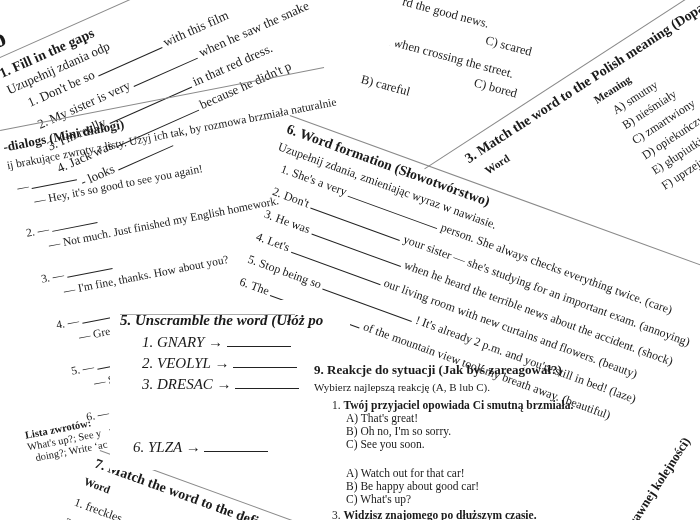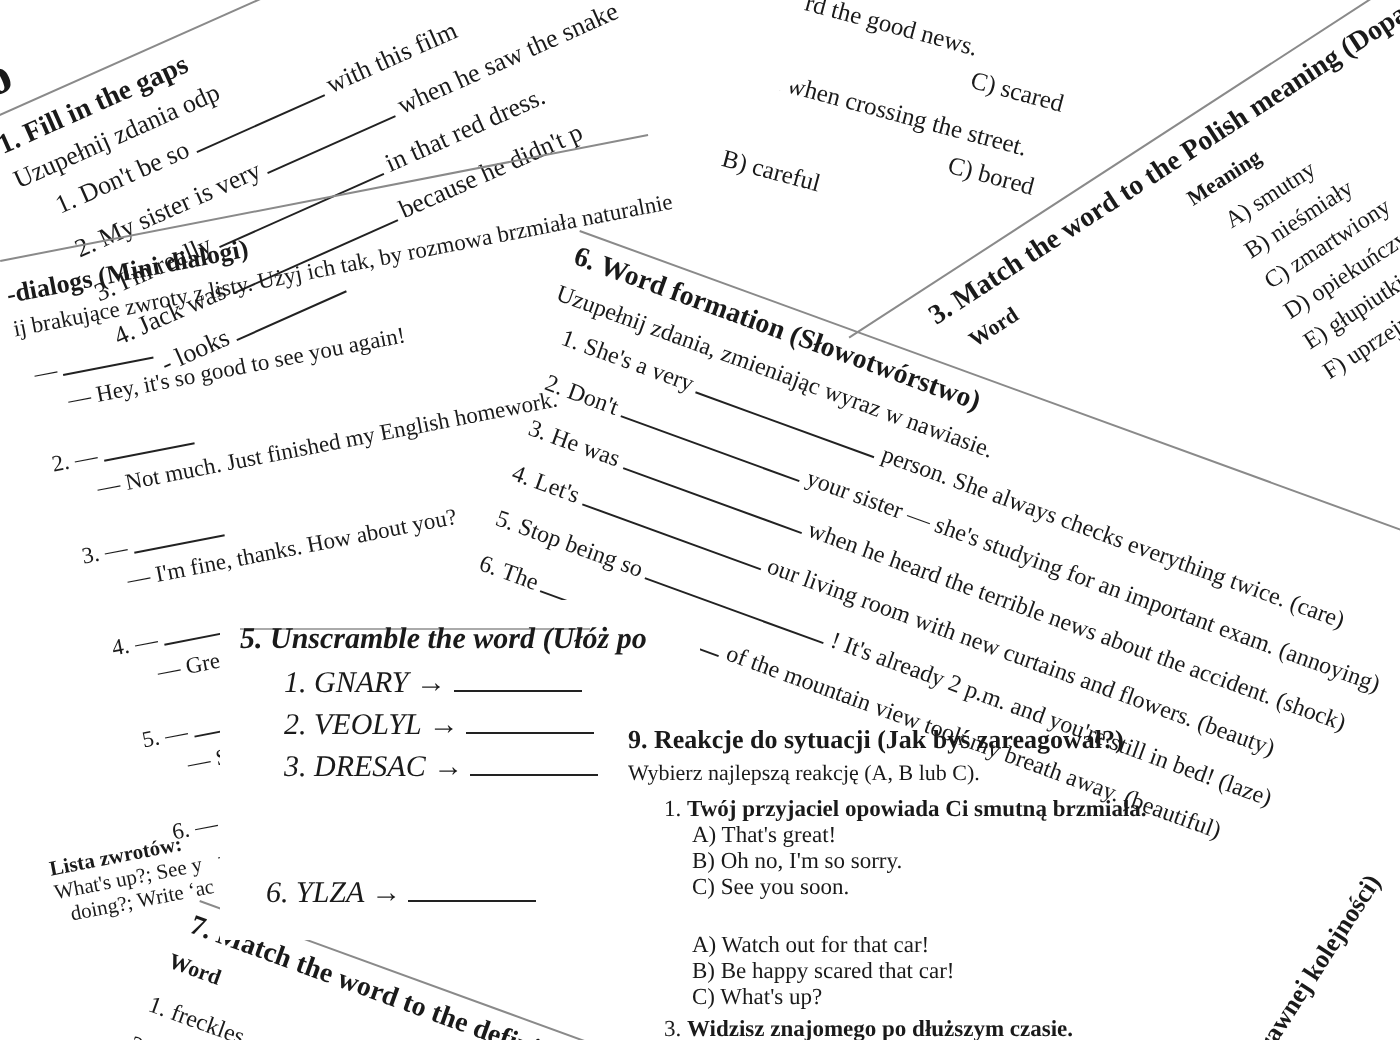--- a/index.html
+++ b/index.html
@@ -187,20 +187,20 @@
 </div>
 
 <div class="sheet" id="sheetG">
   <div class="ln ttl" style="left:2px;top:2px;font-size:13px;">9. Reakcje do sytuacji (Jak byś zareagował?)</div>
   <div class="ln" style="left:2px;top:21px;font-size:11px;">Wybierz najlepszą reakcję (A, B lub C).</div>
   <div class="ln" style="left:20px;top:39px;"><span>1.</span> <span class="bold">Twój przyjaciel opowiada Ci smutną brzmiała.</span></div>
   <div class="ln" style="left:34px;top:52px;">A) That's great!</div>
   <div class="ln" style="left:34px;top:65px;">B) Oh no, I'm so sorry.</div>
   <div class="ln" style="left:34px;top:78px;">C) See you soon.</div>
   <div class="ln" style="left:34px;top:107px;">A) Watch out for that car!</div>
-  <div class="ln" style="left:34px;top:120px;">B) Be happy scared that car!</div>
+  <div class="ln" style="left:34px;top:120px;">B) Be happy about good car!</div>
   <div class="ln" style="left:34px;top:133px;">C) What's up?</div>
   <div class="ln" style="left:20px;top:149px;"><span>3.</span> <span class="bold">Widzisz znajomego po dłuższym czasie.</span></div>
 </div>
 
 <div class="sheet" id="sheetI">
   <div class="ln ttl" style="left:0;top:0;">rawnej kolejności)</div>
 </div>
 
 </body></html>

